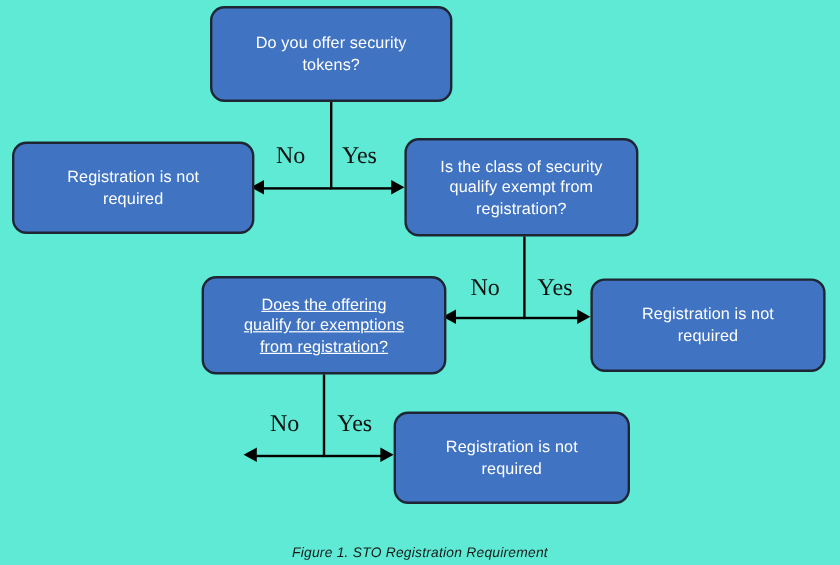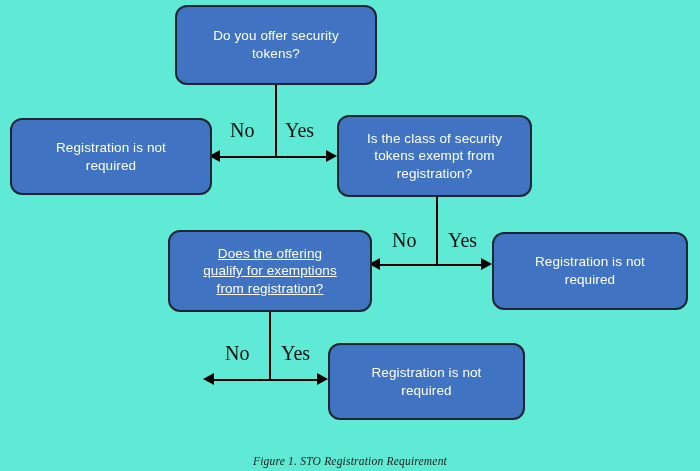--- a/index.html
+++ b/index.html
@@ -58,21 +58,21 @@
     color: #111111;
     font-size: 20px;
     font-family: Liberation Serif, serif;
     white-space: nowrap;
   }
   .caption {
     position: absolute;
     left: 0;
     right: 0;
     text-align: center;
-    font-family: Liberation Serif, serif;
+    font-family: Liberation Sans, sans-serif;
     font-style: italic;
     font-size: 11.5px;
     color: #1a1a1a;
     letter-spacing: 0.2px;
   }
 </style>
 </head>
 <body>
 
 <div id="canvas">
@@ -88,21 +88,21 @@
   <div class="edge-line edge-h" style="left:275px; top:156px; width:52px;"></div>
   <div class="arrow arrow-right" style="left:326px; top:150px;"></div>
 
   <div class="edge-label" style="left:230px; top:119px;">No</div>
   <div class="edge-label" style="left:285px; top:119px;">Yes</div>
 
   <div class="node" style="left:10px; top:118px; width:202px; height:77px;">Registration is not
 required</div>
 
   <div class="node" style="left:337px; top:115px; width:195px; height:82px;">Is the class of security
-tokens exempt from
+qualify exempt from
 registration?</div>
 
   <div class="edge-line edge-v" style="left:436px; top:197px; height:68px;"></div>
 
   <div class="edge-line edge-h" style="left:379px; top:264px; width:58px;"></div>
   <div class="arrow arrow-left" style="left:369px; top:258px;"></div>
 
   <div class="edge-line edge-h" style="left:436px; top:264px; width:46px;"></div>
   <div class="arrow arrow-right" style="left:481px; top:258px;"></div>
 

